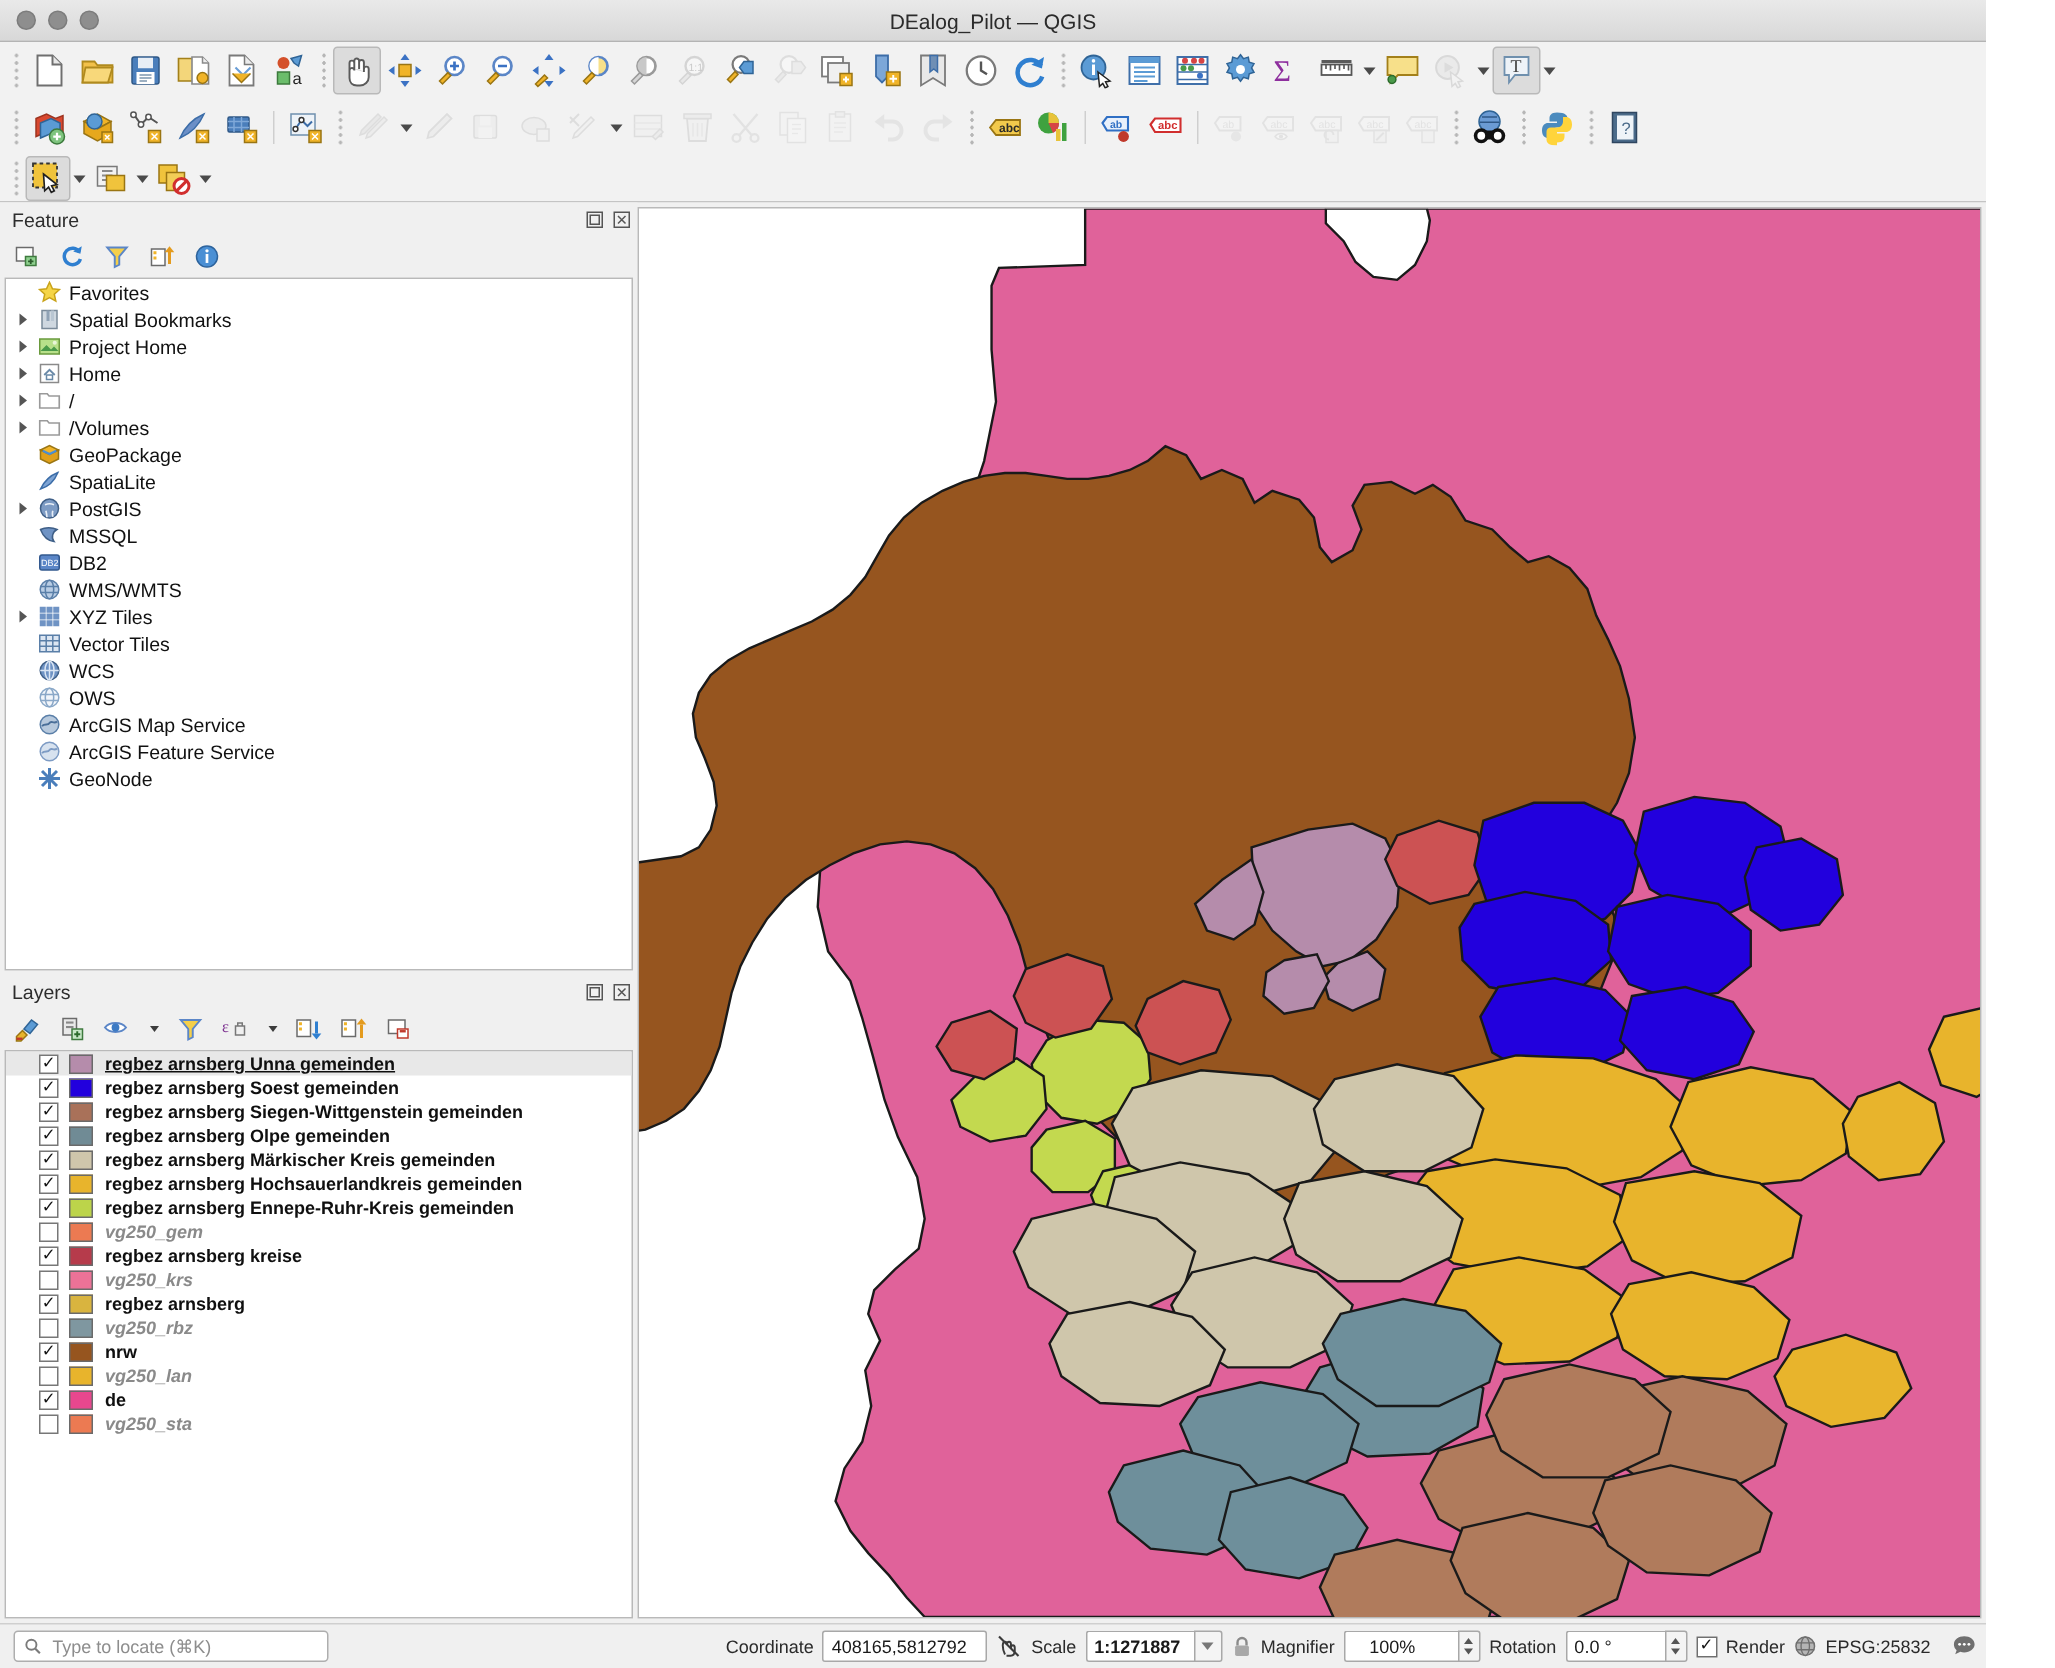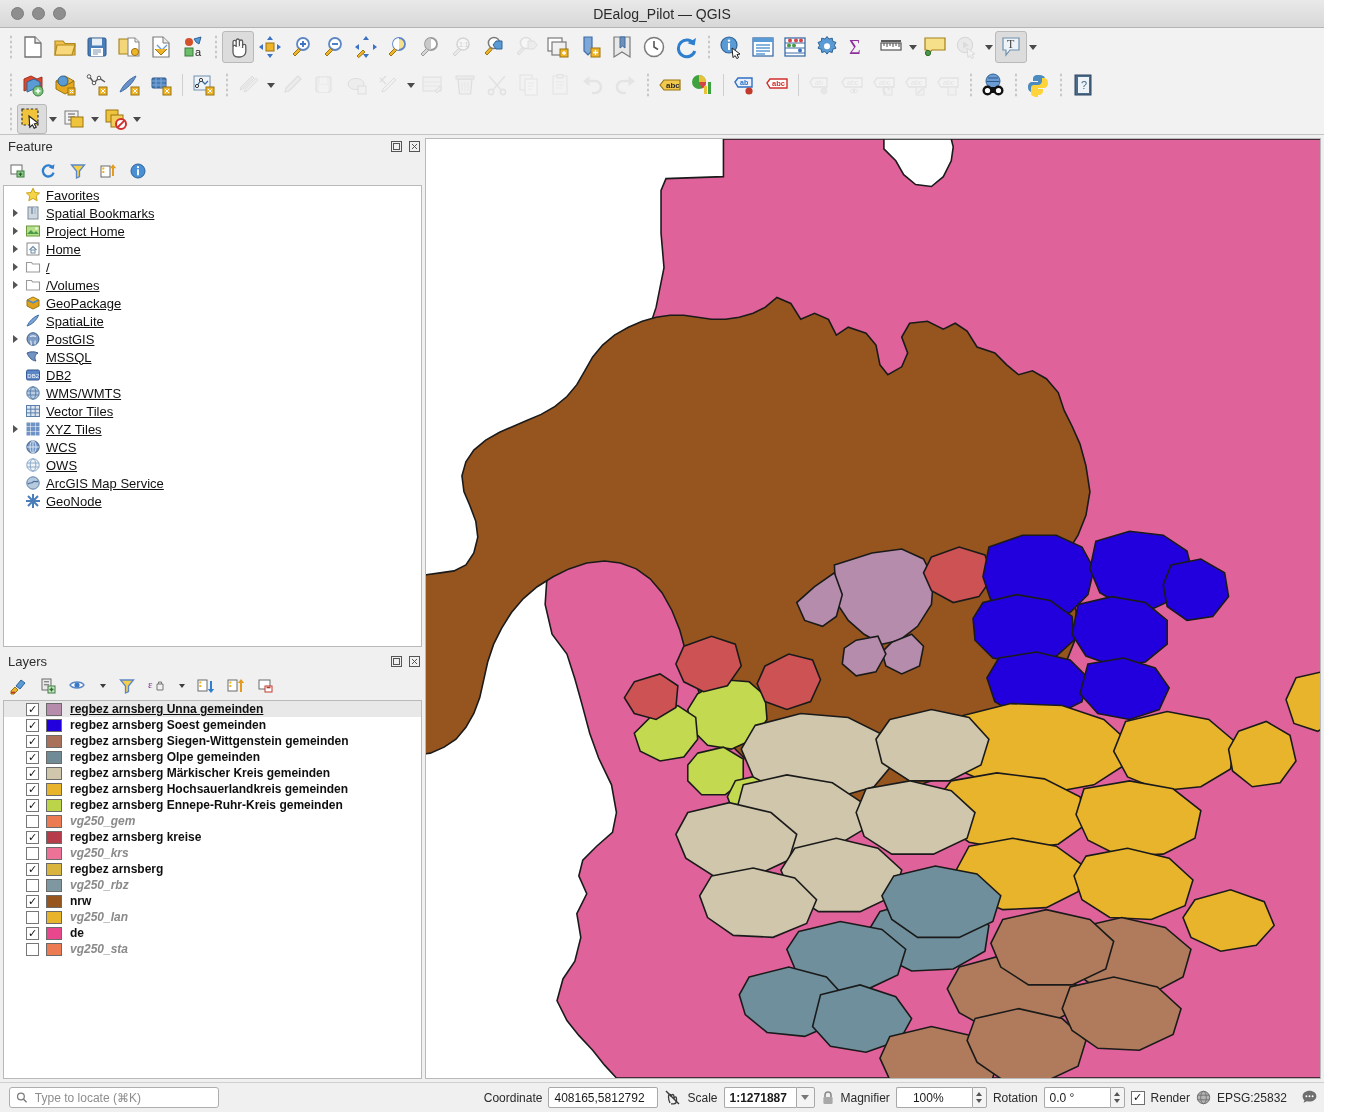--- a/index.html
+++ b/index.html
@@ -136,21 +136,20 @@
     min-height: 0;
   }
   .browser-wrap { flex: 0 0 515px; display:flex; flex-direction:column; min-height:0;}
   .layers-wrap { flex: 1 1 auto; display:flex; flex-direction:column; min-height:0;}
 
   .tree-row {
     display: flex; align-items: center;
     height: 18px;
     font-size: 13px; color: #111;
     padding-left: 2px;
-    text-decoration: underline;
   }
   .expander {
     width: 18px; flex: 0 0 18px;
     display: flex; align-items: center; justify-content: center;
   }
   .expander.has::after {
     content: ""; display:block;
     border-top: 4px solid transparent;
     border-bottom: 4px solid transparent;
     border-left: 5px solid #555;
@@ -928,50 +927,50 @@
               <span class="tree-ico">
                 <svg width="16" height="16" viewBox="0 0 16 16">
                   <circle cx="8" cy="8" r="6.2" fill="#b9cde4" stroke="#5a7fa8"></circle>
                   <ellipse cx="8" cy="8" rx="2.8" ry="6.2" fill="none" stroke="#5a7fa8"></ellipse>
                   <path d="M1.8 6h12.4M1.8 10h12.4" stroke="#5a7fa8"></path>
                 </svg>
               </span>
               <span class="tree-label">WMS/WMTS</span>
             </div>
             <div class="tree-row">
-              <span class="expander"></span>
-              <span class="tree-ico">
-                <svg width="16" height="16" viewBox="0 0 16 16">
-                  <rect x="1.5" y="2.5" width="13" height="11" fill="#dce6f2" stroke="#5a7fa8"></rect>
-                  <path d="M5.8 2.5v11M10.2 2.5v11M1.5 6.2h13M1.5 9.9h13" stroke="#5a7fa8"></path>
-                </svg>
-              </span>
-              <span class="tree-label">Vector Tiles</span>
-            </div>
-            <div class="tree-row">
               <span class="expander has"></span>
               <span class="tree-ico">
                 <svg width="16" height="16" viewBox="0 0 16 16">
                   <rect x="1.5" y="1.5" width="4" height="4" fill="#6f93c4"></rect>
                   <rect x="6" y="1.5" width="4" height="4" fill="#6f93c4"></rect>
                   <rect x="10.5" y="1.5" width="4" height="4" fill="#6f93c4"></rect>
                   <rect x="1.5" y="6" width="4" height="4" fill="#6f93c4"></rect>
                   <rect x="6" y="6" width="4" height="4" fill="#6f93c4"></rect>
                   <rect x="10.5" y="6" width="4" height="4" fill="#6f93c4"></rect>
                   <rect x="1.5" y="10.5" width="4" height="4" fill="#6f93c4"></rect>
                   <rect x="6" y="10.5" width="4" height="4" fill="#6f93c4"></rect>
                   <rect x="10.5" y="10.5" width="4" height="4" fill="#6f93c4"></rect>
                 </svg>
               </span>
               <span class="tree-label">XYZ Tiles</span>
             </div>
             <div class="tree-row">
               <span class="expander"></span>
               <span class="tree-ico">
                 <svg width="16" height="16" viewBox="0 0 16 16">
+                  <rect x="1.5" y="2.5" width="13" height="11" fill="#dce6f2" stroke="#5a7fa8"></rect>
+                  <path d="M5.8 2.5v11M10.2 2.5v11M1.5 6.2h13M1.5 9.9h13" stroke="#5a7fa8"></path>
+                </svg>
+              </span>
+              <span class="tree-label">Vector Tiles</span>
+            </div>
+            <div class="tree-row">
+              <span class="expander"></span>
+              <span class="tree-ico">
+                <svg width="16" height="16" viewBox="0 0 16 16">
                   <circle cx="8" cy="8" r="6.2" fill="#6f93c4" stroke="#3f5f87"></circle>
                   <path d="M1.8 8h12.4M8 1.8v12.4" stroke="#dbe6f4"></path>
                   <ellipse cx="8" cy="8" rx="3" ry="6.2" fill="none" stroke="#dbe6f4"></ellipse>
                 </svg>
               </span>
               <span class="tree-label">WCS</span>
             </div>
             <div class="tree-row">
               <span class="expander"></span>
               <span class="tree-ico">
@@ -985,20 +984,30 @@
             </div>
             <div class="tree-row">
               <span class="expander"></span>
               <span class="tree-ico">
                 <svg width="16" height="16" viewBox="0 0 16 16">
                   <circle cx="8" cy="8" r="6.2" fill="#b7c9dd" stroke="#5a7fa8"></circle>
                   <path d="M3 9c2-2 4 0 5-2s3 1 5-1" fill="none" stroke="#4a6f99" stroke-width="1.2"></path>
                 </svg>
               </span>
               <span class="tree-label">ArcGIS Map Service</span>
+            </div>
+            <div class="tree-row">
+              <span class="expander"></span>
+              <span class="tree-ico">
+                <svg width="16" height="16" viewBox="0 0 16 16">
+                  <circle cx="8" cy="8" r="6.2" fill="#d7e2ef" stroke="#7d9bc4"></circle>
+                  <path d="M3 9c2-2 4 0 5-2s3 1 5-1" fill="none" stroke="#7d9bc4" stroke-width="1.2"></path>
+                </svg>
+              </span>
+              <span class="tree-label">ArcGIS Feature Service</span>
             </div>
             <div class="tree-row">
               <span class="expander"></span>
               <span class="tree-ico">
                 <svg width="16" height="16" viewBox="0 0 16 16">
                   <path d="M8 1v14M1 8h14M3 3l10 10M13 3L3 13" stroke="#4a7ebb" stroke-width="2"></path>
                 </svg>
               </span>
               <span class="tree-label">GeoNode</span>
             </div>

